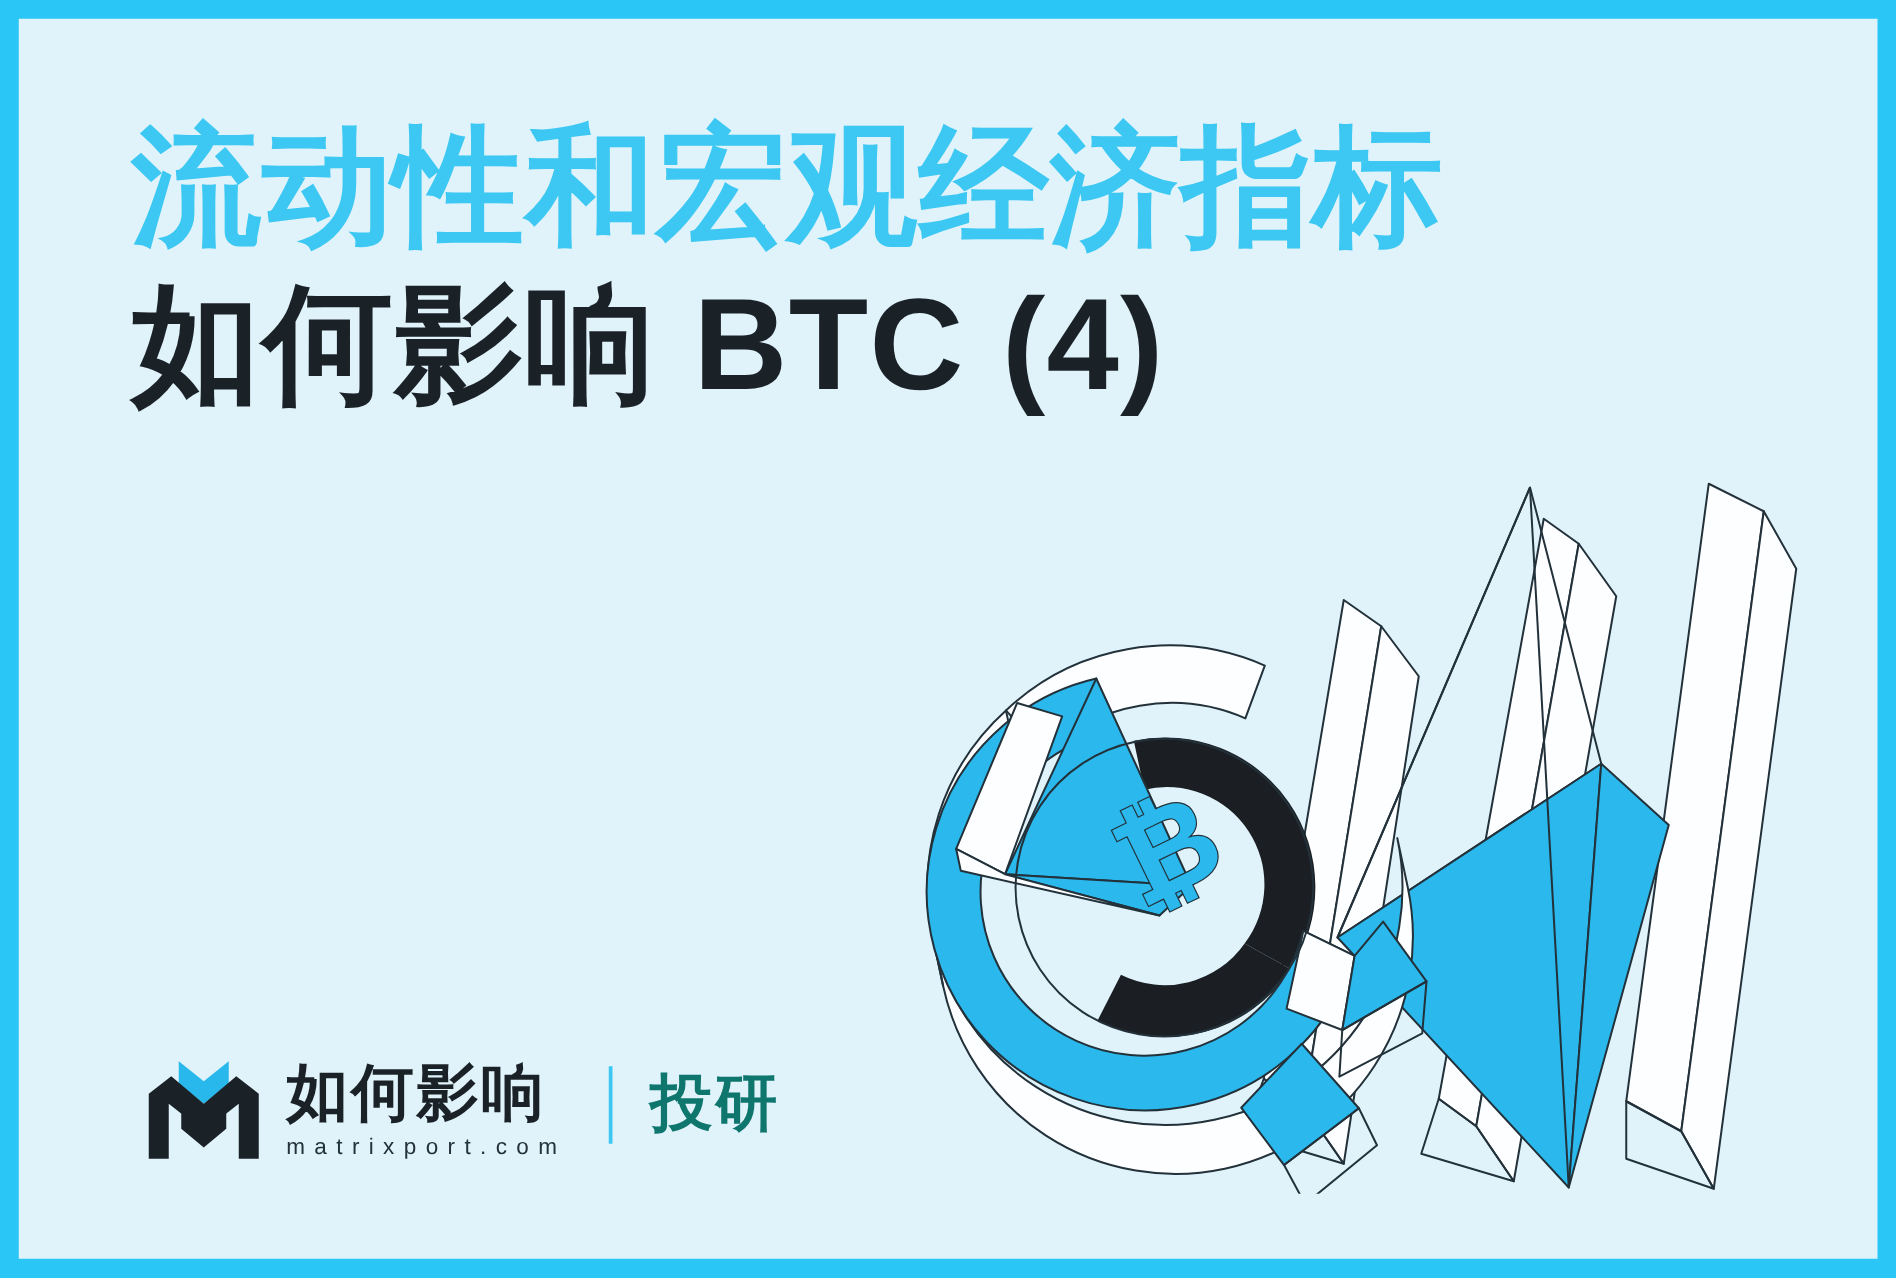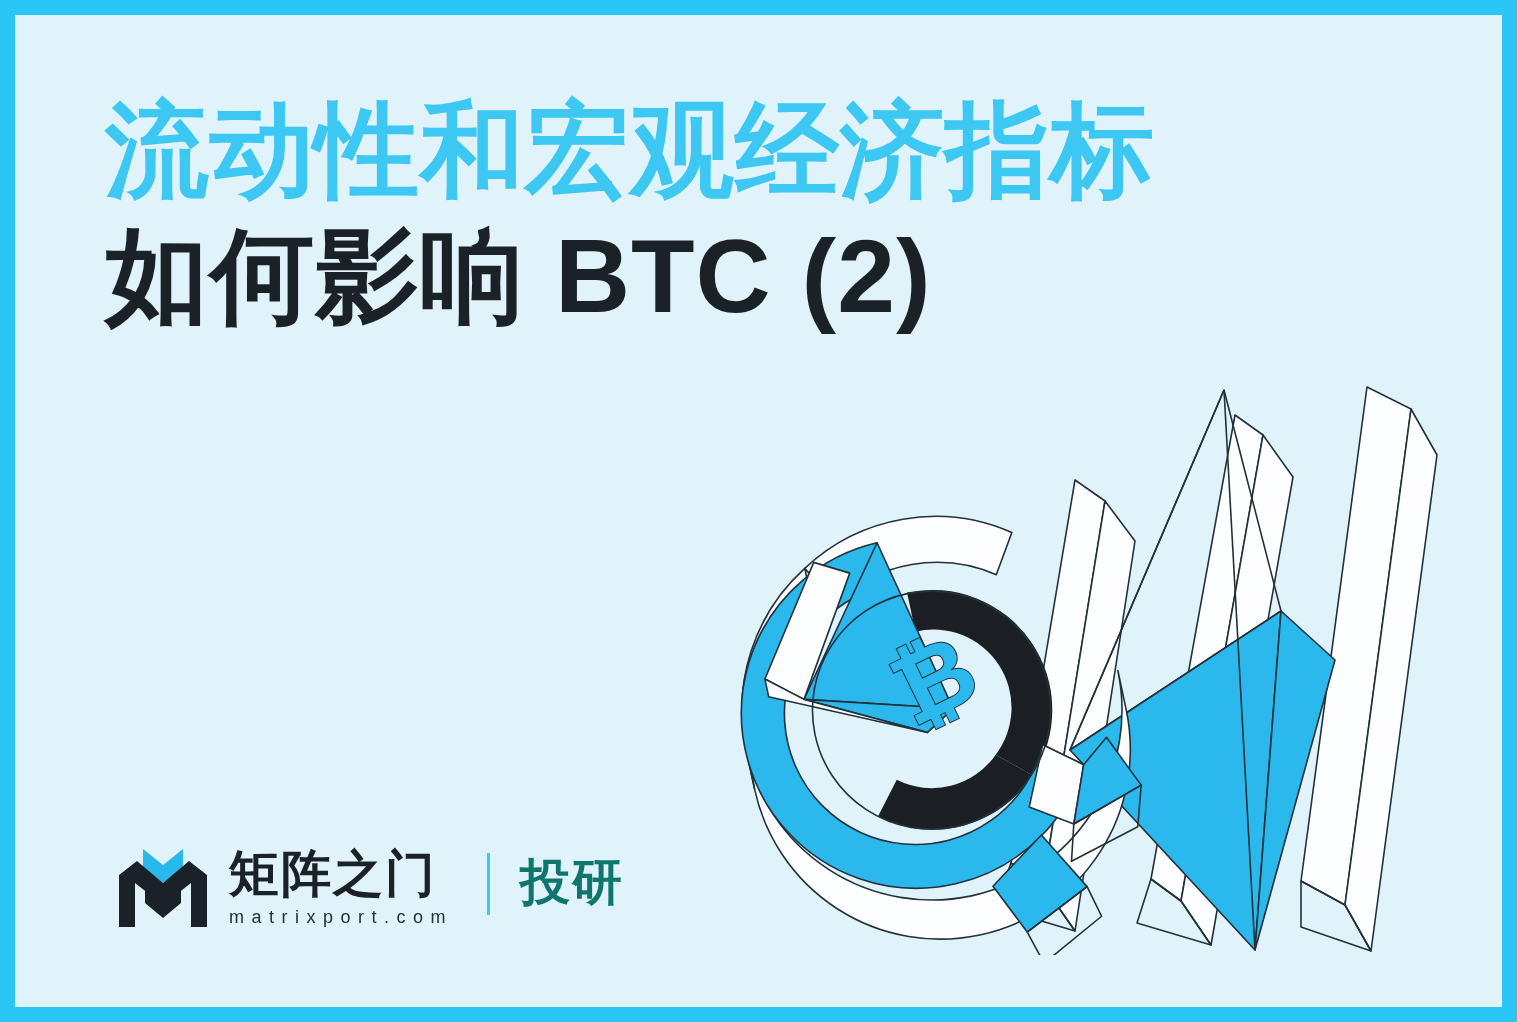--- a/index.html
+++ b/index.html
@@ -114,21 +114,21 @@
   }
 </style>
 </head>
 <body>
 
 <div id="poster">
   <div id="canvas">
 
     <div class="title-block">
       <div class="title-line title-line-1">流动性和宏观经济指标</div>
-      <div class="title-line title-line-2">如何影响 BTC (2)</div>
+      <div class="title-line title-line-2">如何影响 BTC (4)</div>
     </div>
 
     <div id="illustration">
       <svg viewBox="0 0 790 610" xmlns="http://www.w3.org/2000/svg">
         <defs>
           <style>
             .ln { stroke:#22313a; stroke-width:1.6; stroke-linejoin:round; }
             .wht { fill:#fdfeff; }
             .cy  { fill:#2bb8ec; }
             .blk { fill:#1b1f23; }
@@ -228,21 +228,21 @@
 
           <polygon points="28,4 48,20 68,4 68,22 48,38 28,22" fill="#29b8ec"></polygon>
 
           <path d="M4,82 L4,30 L22,16 L48,38 L74,16 L92,30 L92,82 L76,82 L76,38 L48,60 L20,38 L20,82 Z" fill="#1b2227"></path>
 
           <polygon points="30,40 48,55 66,40 66,58 48,73 30,58" fill="#1b2227"></polygon>
         </svg>
       </div>
 
       <div class="logo-words">
-        <div class="logo-cn">矩阵之门</div>
+        <div class="logo-cn">如何影响</div>
         <div class="logo-domain">matrixport.com</div>
       </div>
 
       <div class="logo-divider"></div>
 
       <div class="logo-tag">投研</div>
     </div>
 
   </div>
 </div>

